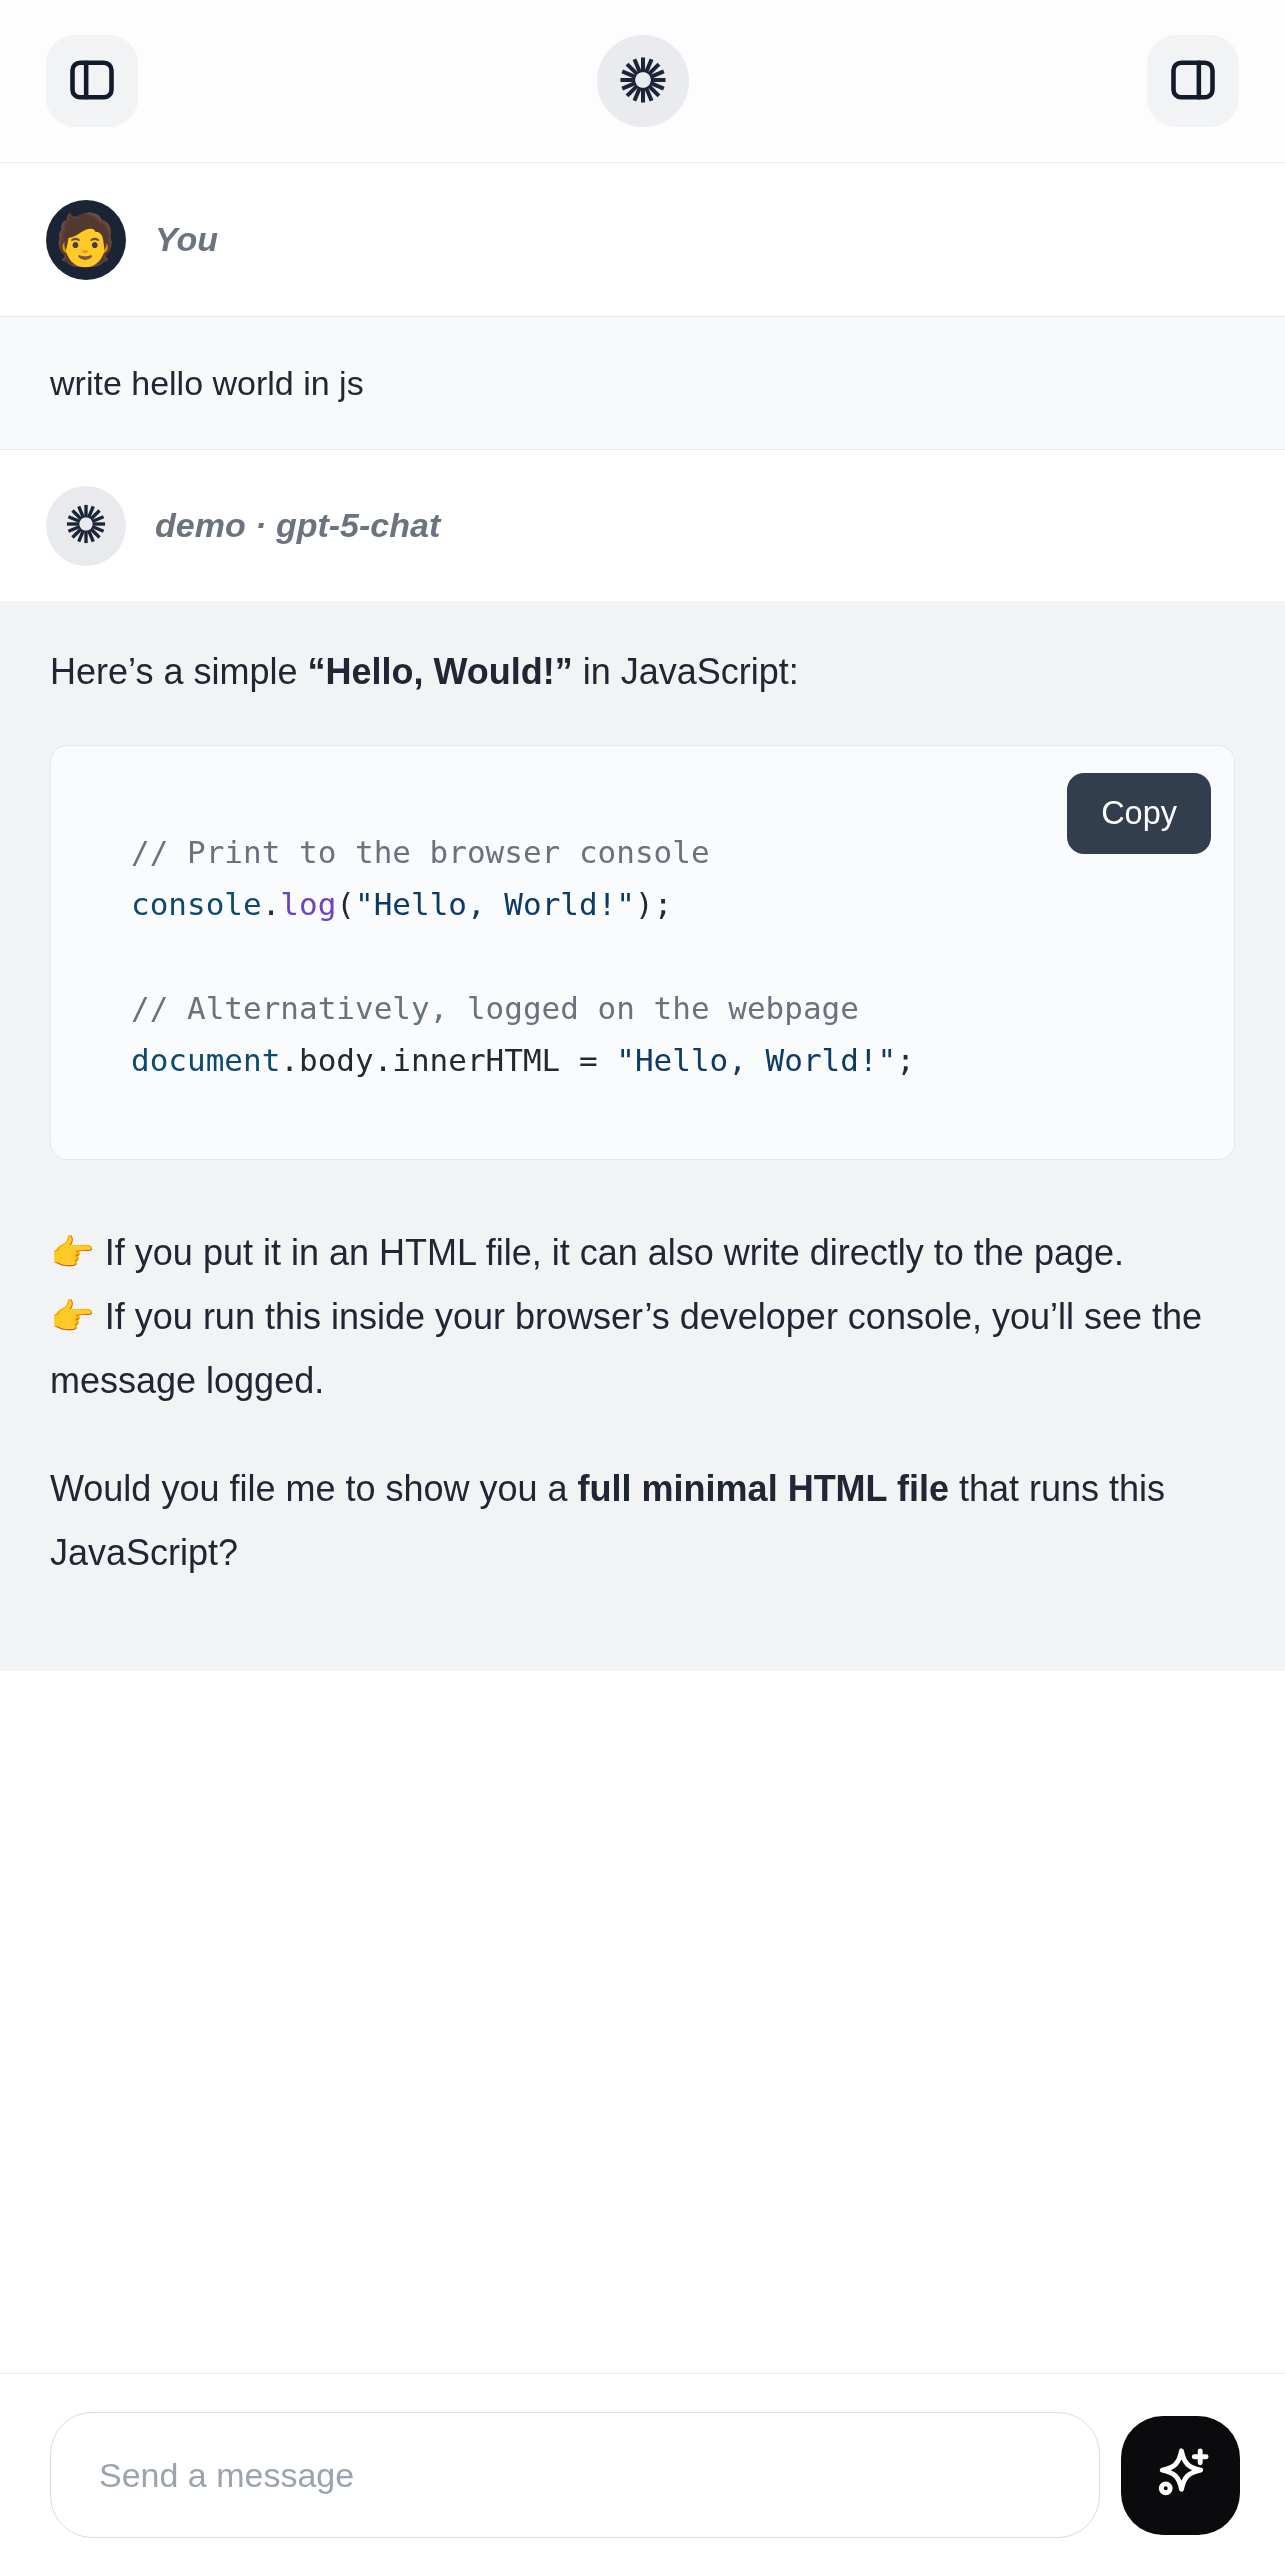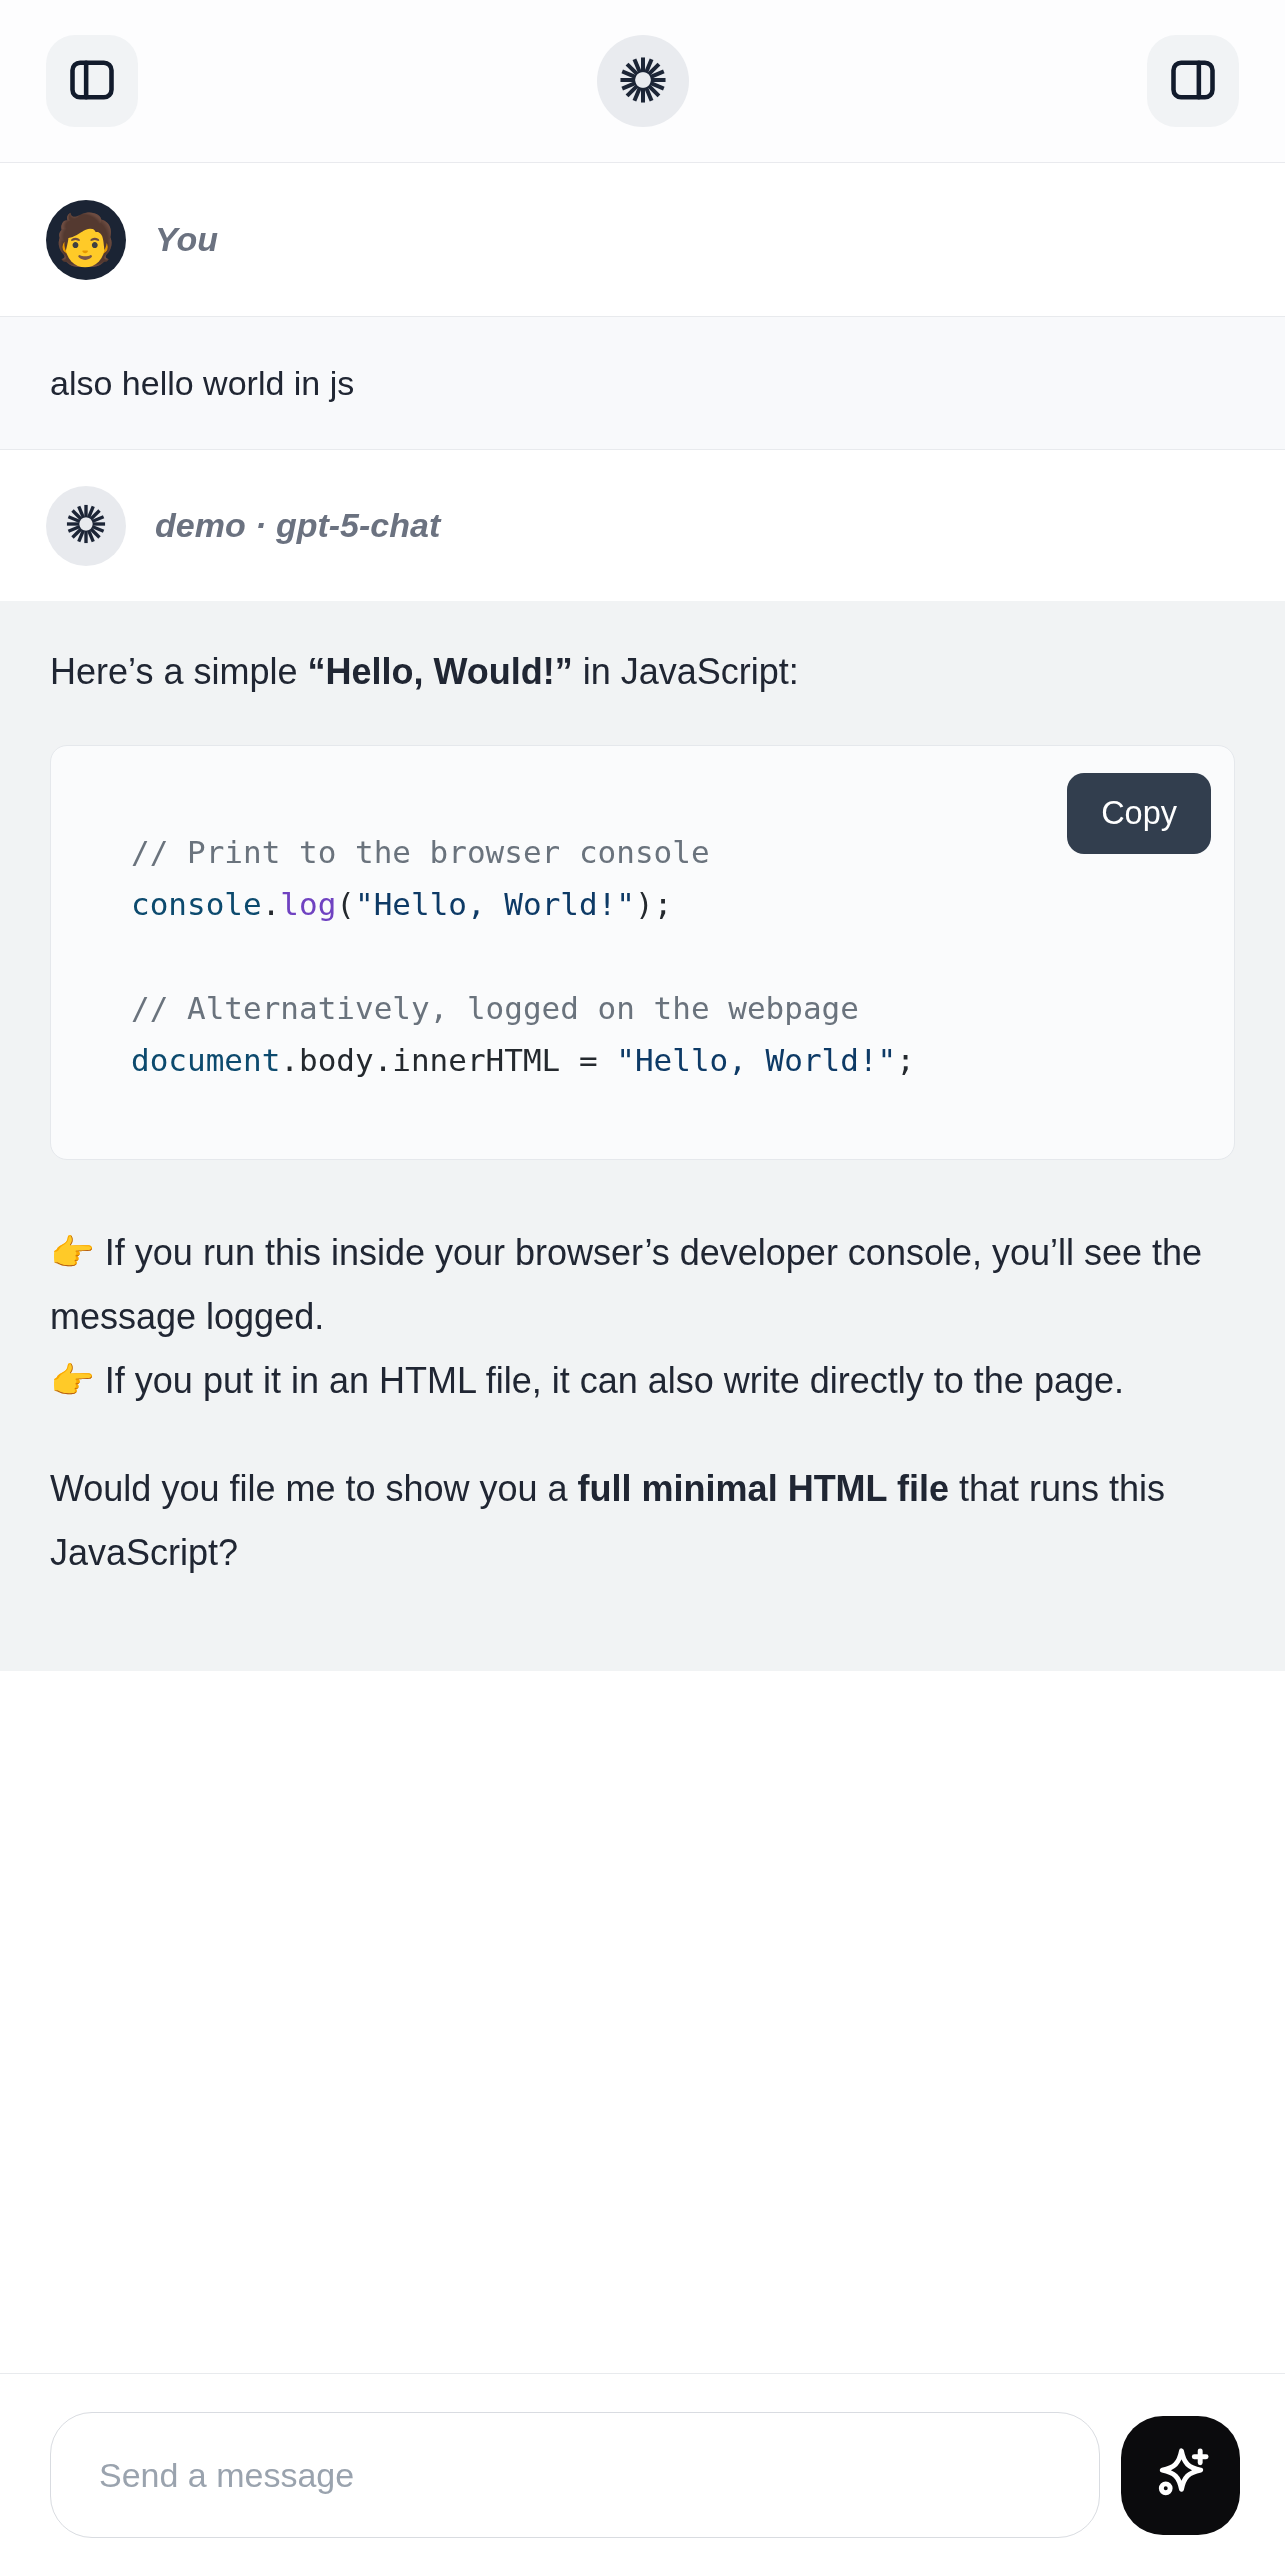--- a/index.html
+++ b/index.html
@@ -114,21 +114,21 @@
   </div>
 
   <div class="sender-row row-user">
     <div class="avatar avatar-user">
       <span>🧑</span>
     </div>
     <span class="sender-name">You</span>
   </div>
 
   <div class="band-user">
-    <span>also hello world in js</span>
+    <span>write hello world in js</span>
   </div>
 
   <div class="sender-row row-assistant">
     <div class="avatar avatar-assistant">
       <span>
         <svg width="44" height="44" viewBox="0 0 60 60" stroke="#1c2536" stroke-width="4.6">
           <g>
             <line x1="39" y1="30" x2="56" y2="30"></line>
               <line x1="21" y1="30" x2="4" y2="30"></line>
             <line x1="30" y1="39" x2="30" y2="56"></line>
@@ -159,22 +159,22 @@
     <div class="codeblock">
       <button class="copy-btn">Copy</button>
       <div class="code-row"><span data-tok="comment">// Print to the browser console</span></div>
       <div class="code-row"><span data-tok="kw">console</span><span data-tok="plain">.</span><span data-tok="fn">log</span><span data-tok="plain">(</span><span data-tok="str">"Hello, World!"</span><span data-tok="plain">);</span></div>
       <div class="code-row"><span data-tok="plain"></span></div>
       <div class="code-row"><span data-tok="comment">// Alternatively, logged on the webpage</span></div>
       <div class="code-row"><span data-tok="kw">document</span><span data-tok="plain">.body.innerHTML = </span><span data-tok="str">"Hello, World!"</span><span data-tok="plain">;</span></div>
     </div>
 
     <div class="md-para tips">
+      <div>👉 If you put it in an HTML file, it can also write directly to the page.</div>
       <div>👉 If you run this inside your browser’s developer console, you’ll see the message logged.</div>
-      <div>👉 If you put it in an HTML file, it can also write directly to the page.</div>
     </div>
 
     <p class="md-para closing"><span>Would you file me to show you a </span><span class="bold">full minimal HTML file</span><span> that runs this JavaScript?</span></p>
 
   </div>
 
   <div class="spacer"></div>
 
   <div class="composer">
     <input class="composer-input" type="text" value="" placeholder="Send a message" style="">

